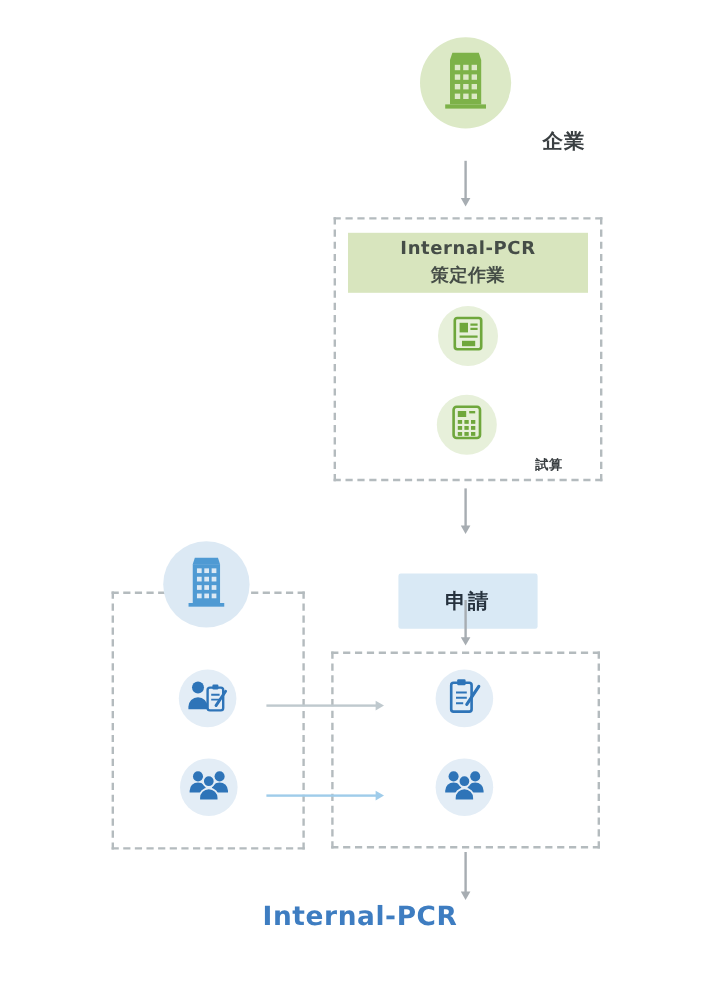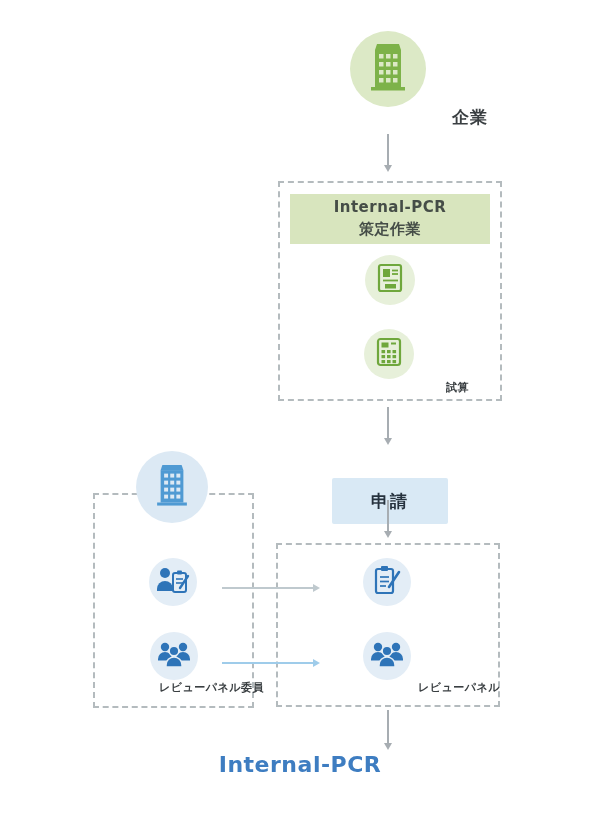--- a/index.html
+++ b/index.html
@@ -173,21 +173,20 @@
       <svg width="34" height="28" viewBox="0 0 34 28">
         <circle cx="8" cy="7" r="4.2" fill="#2E74B8"></circle>
         <path d="M1 19 a7 7 0 0 1 14 0 v1.5 h-14 z" fill="#2E74B8"></path>
         <circle cx="26" cy="7" r="4.2" fill="#2E74B8"></circle>
         <path d="M19 19 a7 7 0 0 1 14 0 v1.5 h-14 z" fill="#2E74B8"></path>
         <circle cx="17" cy="11" r="4.8" fill="#2E74B8" stroke="#E3EDF6" stroke-width="1.5"></circle>
         <path d="M9 25 a8 8 0 0 1 16 0 v2 h-16 z" fill="#2E74B8" stroke="#E3EDF6" stroke-width="1.5"></path>
       </svg>
     </span>
   </div>
-  <div class="lbl lbl-sm" style="left:83px;top:680px;width:181px;">レビューパネル委員</div>
 
   <div class="dashed-box" style="left:276px;top:543px;width:224px;height:164px;"></div>
 
   <div class="circle c-blue-sm" style="left:363px;top:558px;">
     <span>
       <svg width="30" height="32" viewBox="0 0 30 32">
         <rect x="4" y="5" width="17" height="24" rx="2" fill="#E3EDF6" stroke="#2E74B8" stroke-width="2.2"></rect>
         <rect x="9" y="2" width="7" height="5" rx="1" fill="#2E74B8"></rect>
         <line x1="8" y1="13" x2="17" y2="13" stroke="#2E74B8" stroke-width="1.7"></line>
         <line x1="8" y1="17.5" x2="17" y2="17.5" stroke="#2E74B8" stroke-width="1.7"></line>
@@ -202,21 +201,20 @@
       <svg width="34" height="28" viewBox="0 0 34 28">
         <circle cx="8" cy="7" r="4.2" fill="#2E74B8"></circle>
         <path d="M1 19 a7 7 0 0 1 14 0 v1.5 h-14 z" fill="#2E74B8"></path>
         <circle cx="26" cy="7" r="4.2" fill="#2E74B8"></circle>
         <path d="M19 19 a7 7 0 0 1 14 0 v1.5 h-14 z" fill="#2E74B8"></path>
         <circle cx="17" cy="11" r="4.8" fill="#2E74B8" stroke="#E3EDF6" stroke-width="1.5"></circle>
         <path d="M9 25 a8 8 0 0 1 16 0 v2 h-16 z" fill="#2E74B8" stroke="#E3EDF6" stroke-width="1.5"></path>
       </svg>
     </span>
   </div>
-  <div class="lbl lbl-sm" style="left:276px;top:680px;width:224px;">レビューパネル</div>
 
   <div class="arrow-h gray" style="left:222px;top:587px;width:92px;"></div>
   <div class="arrow-h blue" style="left:222px;top:662px;width:92px;"></div>
 
   <div class="arrow-v" style="left:387px;top:710px;height:34px;"></div>
 
   <div class="result">
     <span>Internal-PCR</span>
   </div>
 

